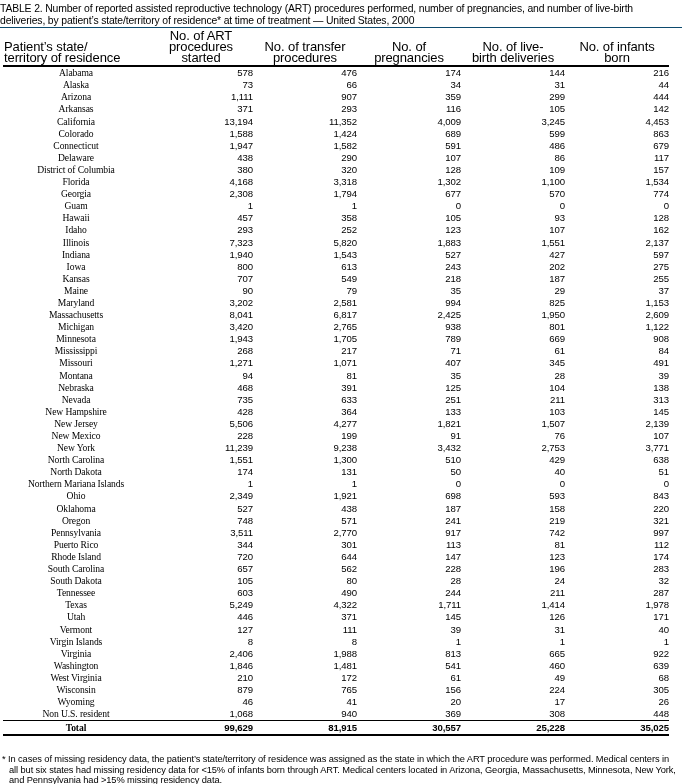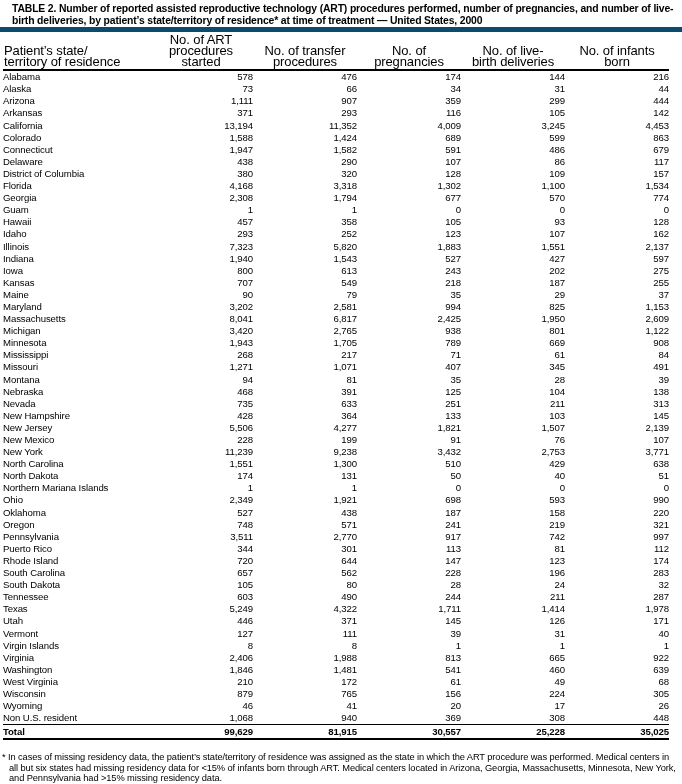--- a/index.html
+++ b/index.html
@@ -12,24 +12,24 @@
   .page {
     position: relative;
     width: 682px;
     height: 784px;
     background: #ffffff;
     overflow: hidden;
   }
   .table-title {
     font-size: 10.4px;
     line-height: 11.6px;
-    font-weight: bold;
+    font-weight: normal;
     letter-spacing: -0.15px;
-    padding: 3px 2px 1px 12px;
-    border-bottom: 5px solid #0c4a6e;
+    padding: 3px 2px 1px 0;
+    border-bottom: 1px solid #0c4a6e;
   }
   table.art-table {
     width: 666px;
     margin: 0 8px 0 3px;
     border-collapse: collapse;
     table-layout: fixed;
   }
   table.art-table thead th {
     font-weight: normal;
     font-size: 13px;
@@ -43,34 +43,34 @@
   table.art-table thead th.c-state { text-align: left; padding-left: 1px; }
   table.art-table td {
     font-size: 9.6px;
     line-height: 12.1px;
     height: 12.1px;
     letter-spacing: -0.1px;
     padding: 0;
     white-space: nowrap;
     overflow: hidden;
   }
-  td.c-state { text-align: left; padding-left: 1px; }
+  td.c-state { text-align: center; padding-left: 1px; font-family: Liberation Serif, serif; }
   td.c-num { text-align: right; padding-right: 34px; }
   tfoot tr.total-row td {
     font-weight: bold;
     border-top: 1px solid #000000;
     border-bottom: 2px solid #000000;
     height: 13px;
     line-height: 13px;
   }
   .footnote {
     font-size: 9.3px;
     line-height: 10.4px;
     letter-spacing: -0.1px;
-    padding: 12px 2px 0 9px;
+    padding: 18px 2px 0 9px;
     text-indent: -7px;
   }
 </style>
 </head>
 <body>
 
 <div class="page">
 
   <div class="table-title">TABLE 2. Number of reported assisted reproductive technology (ART) procedures performed, number of pregnancies, and number of live-birth deliveries, by patient’s state/territory of residence* at time of treatment — United States, 2000</div>
 
@@ -392,21 +392,21 @@
           <td class="c-num">0</td>
           <td class="c-num">0</td>
           <td class="c-num">0</td>
         </tr>
         <tr>
           <td class="c-state">Ohio</td>
           <td class="c-num">2,349</td>
           <td class="c-num">1,921</td>
           <td class="c-num">698</td>
           <td class="c-num">593</td>
-          <td class="c-num">990</td>
+          <td class="c-num">843</td>
         </tr>
         <tr>
           <td class="c-state">Oklahoma</td>
           <td class="c-num">527</td>
           <td class="c-num">438</td>
           <td class="c-num">187</td>
           <td class="c-num">158</td>
           <td class="c-num">220</td>
         </tr>
         <tr>

